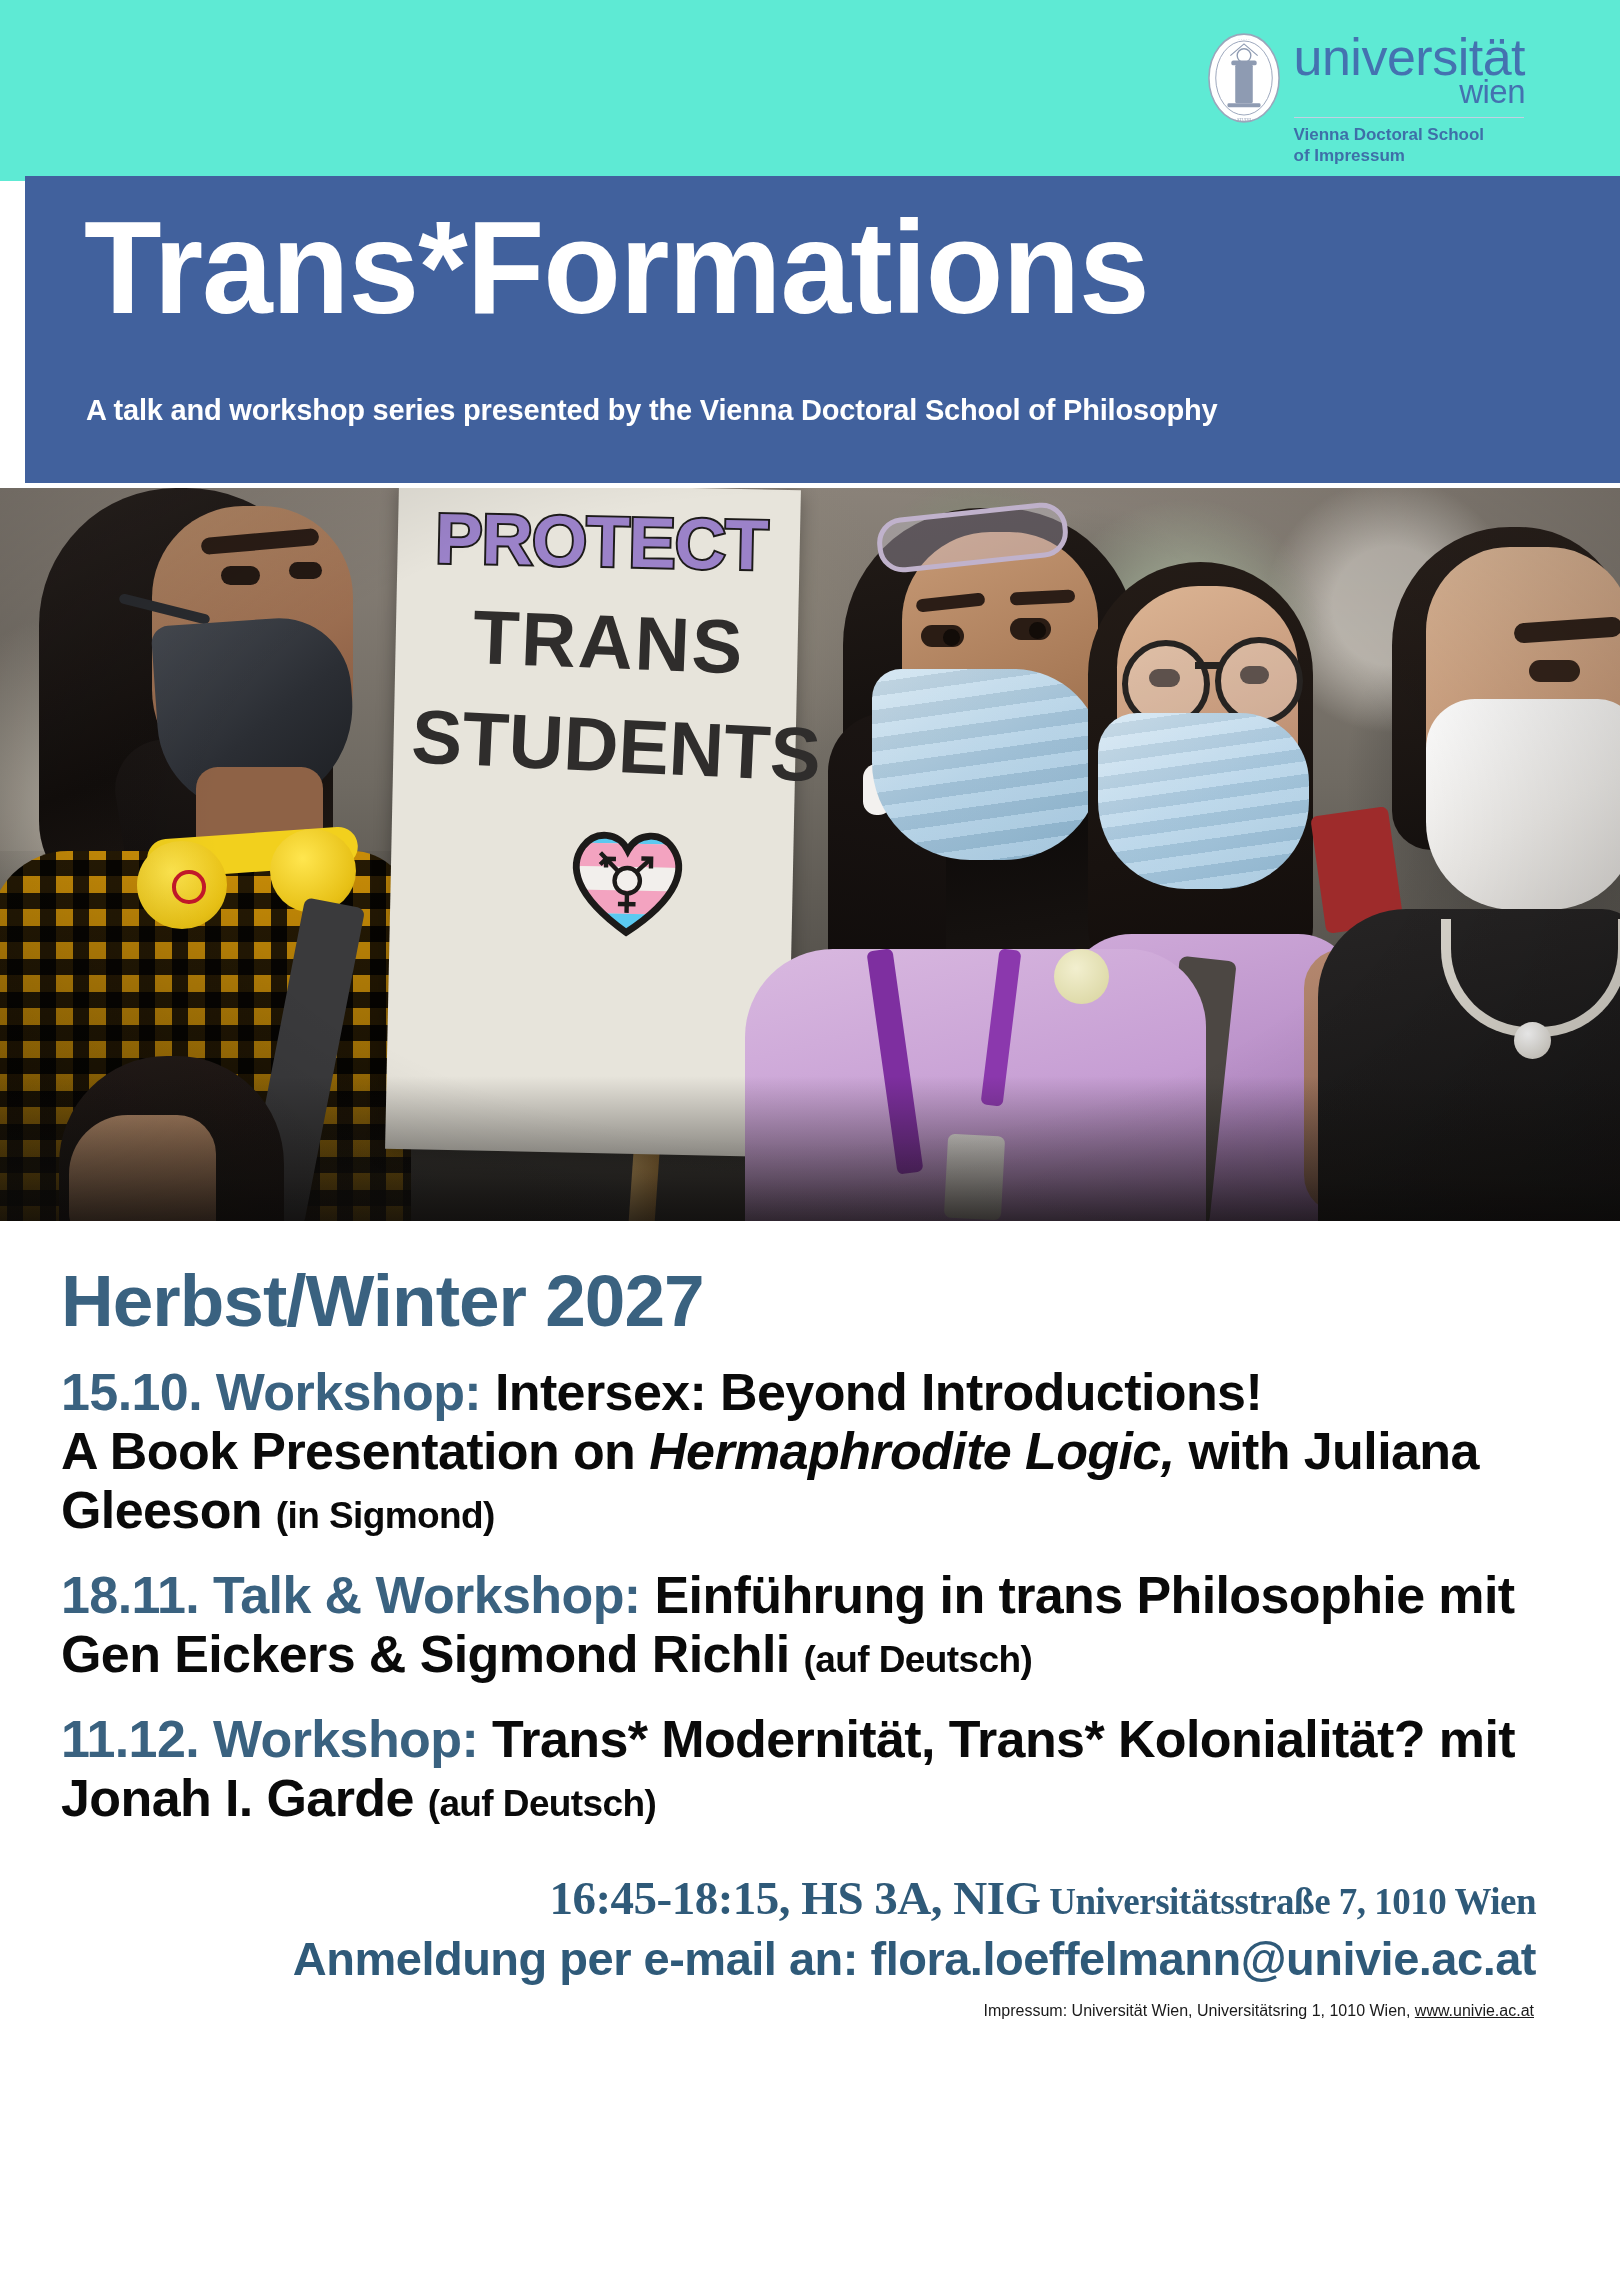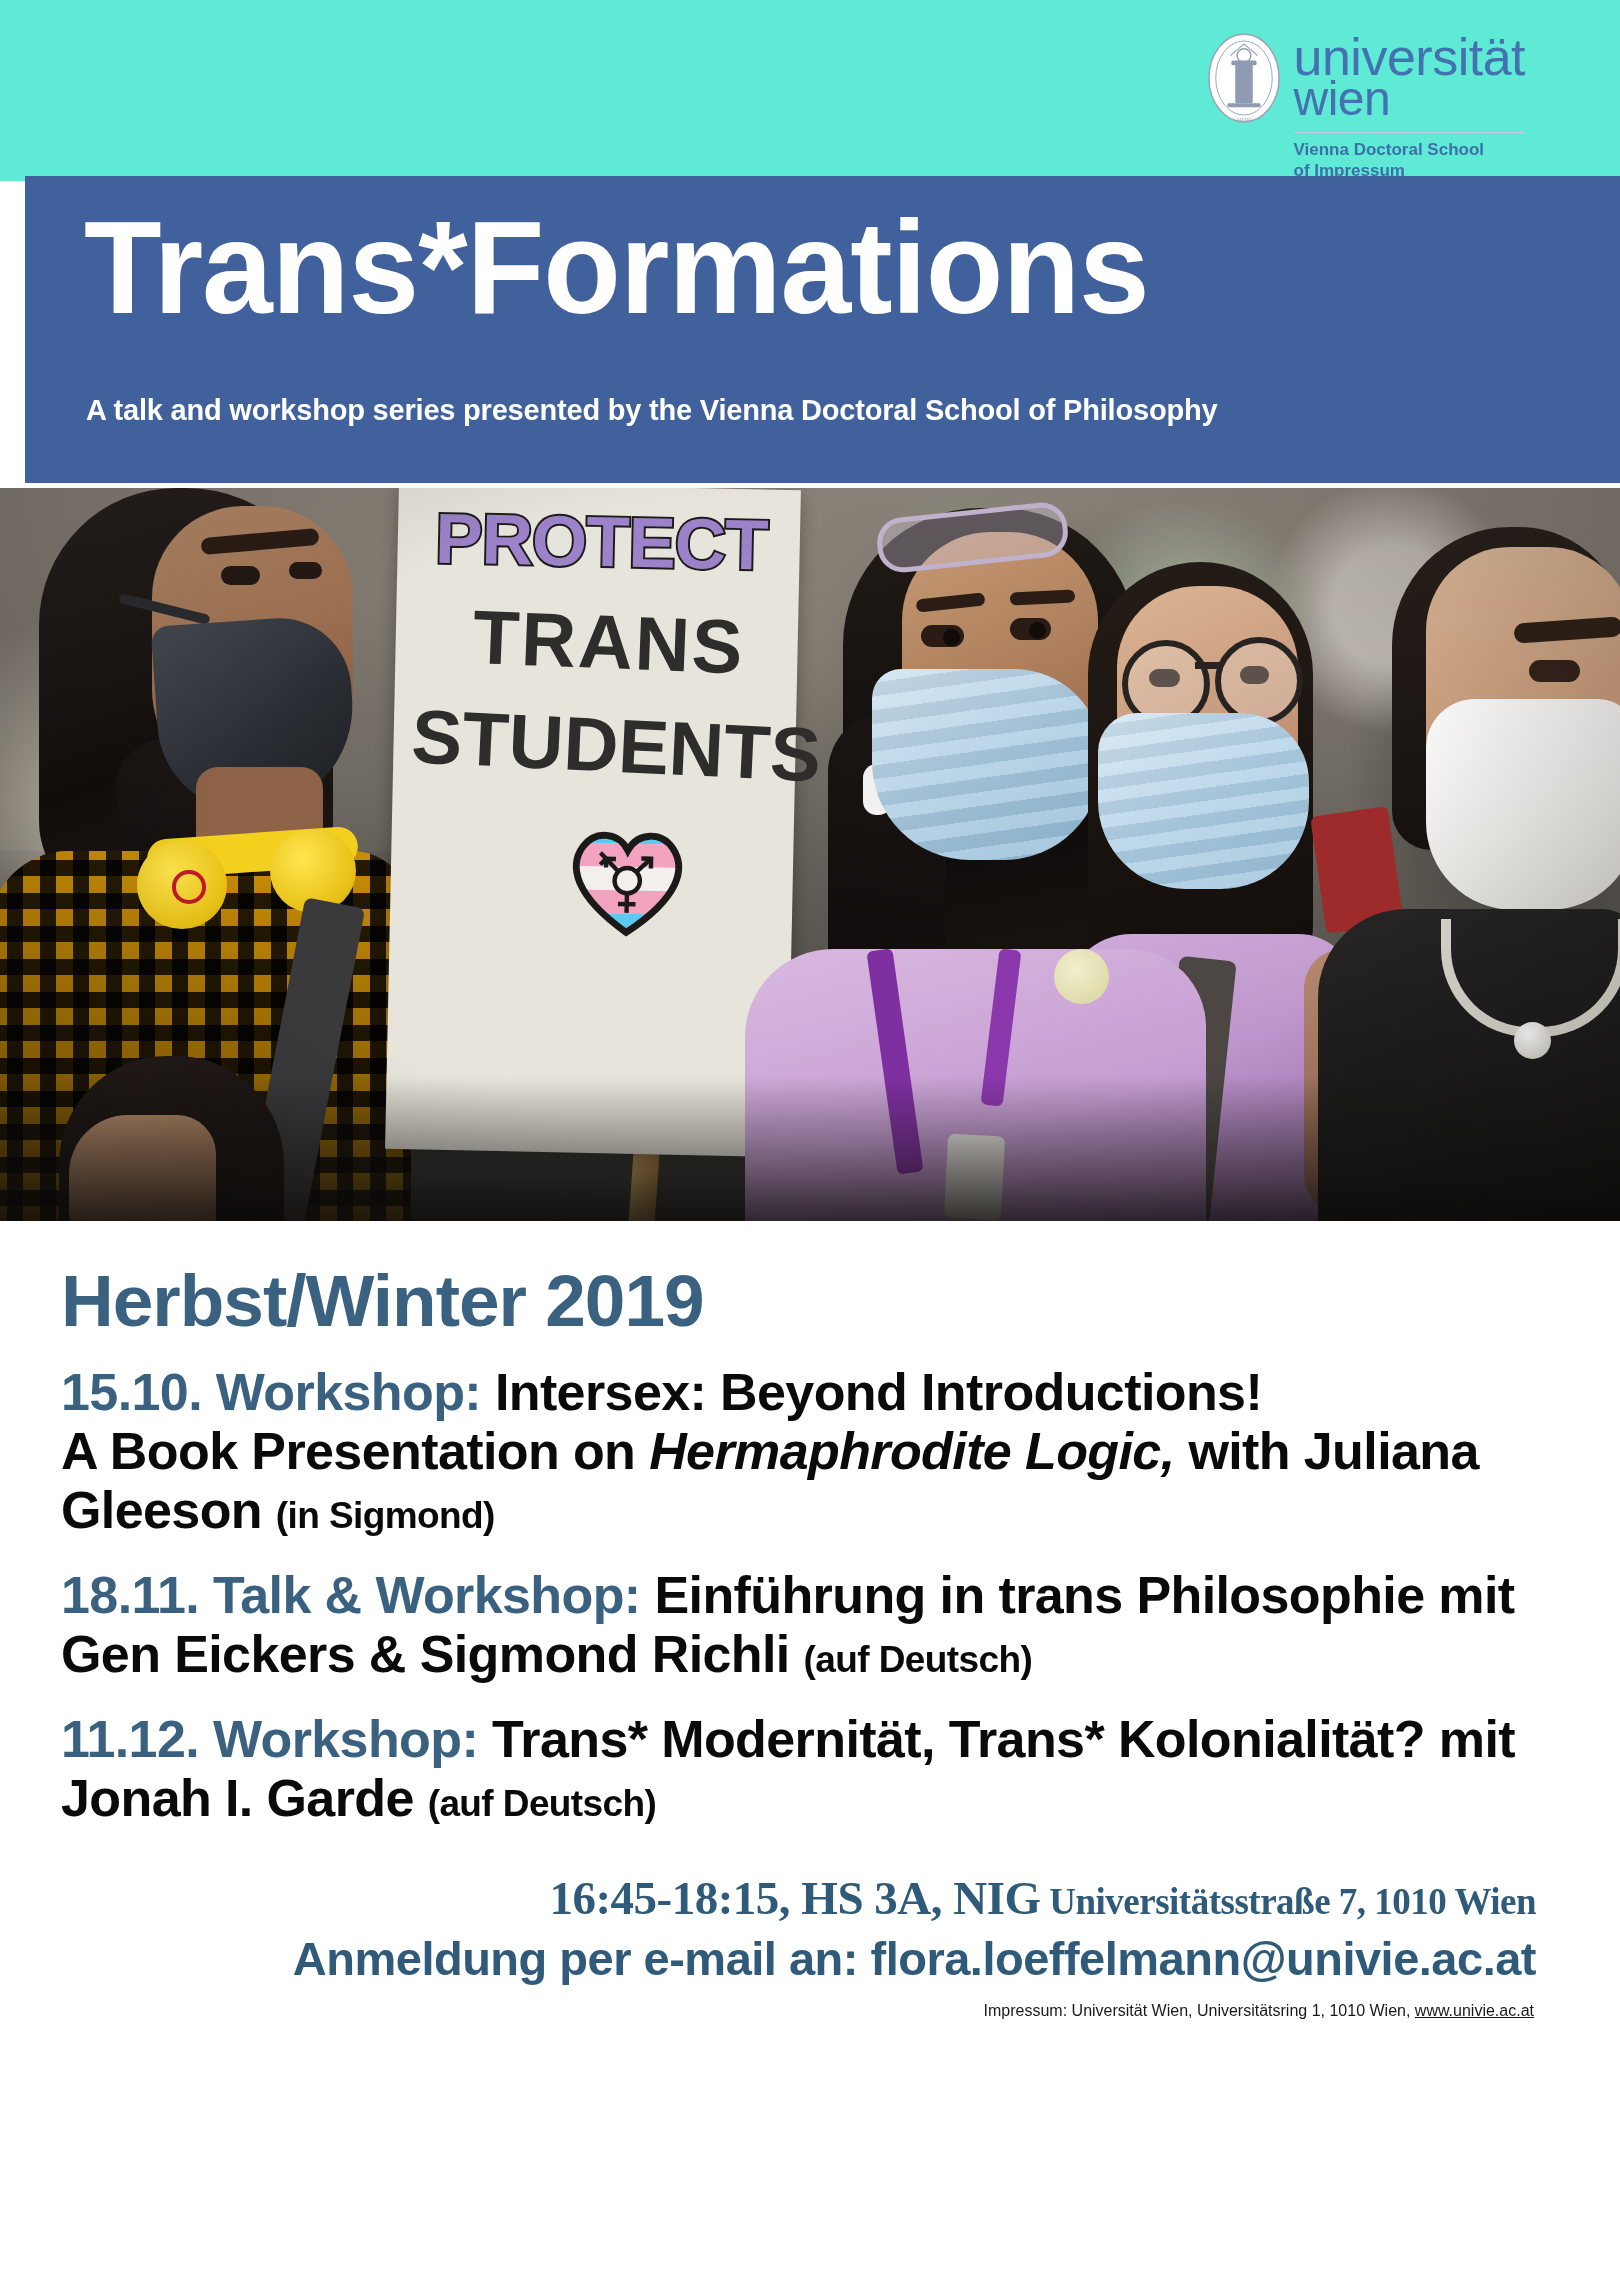--- a/index.html
+++ b/index.html
@@ -12,21 +12,21 @@
   }
   .poster{position:relative;width:1620px;height:2292px;background:#fff;overflow:hidden;}
 
   
   .logo-bar{position:absolute;left:0;top:0;width:1620px;height:181px;background:#5eead4;}
   .logo-wrap{position:absolute;right:95px;top:31px;display:flex;align-items:flex-start;}
   .seal{width:76px;height:94px;margin-right:11.8px;flex:0 0 auto;}
   .logo-text{display:flex;flex-direction:column;line-height:1;}
   .logo-univ{font-size:52px;color:#4472B0;font-weight:400;letter-spacing:-0.5px;
     font-family:"Liberation Sans", sans-serif;}
-  .logo-wien{font-size:48px;color:#4472B0;font-weight:400;letter-spacing:-0.5px;margin-top:-7.8px;}
+  .logo-wien{font-size:33px;color:#4472B0;font-weight:400;letter-spacing:-0.5px;margin-top:-7.8px;text-align:right;}
   .logo-vds{margin-top:8.8px;font-size:17px;font-weight:bold;color:#3E6FA8;line-height:1.22;
     border-top:1px solid #c3d0e2;padding-top:6.9px;width:230px;}
 
   
   .banner{position:absolute;left:0;top:176px;width:1620px;height:307px;background:#41619D;margin-left:25px;}
   .banner-title{position:absolute;left:59px;top:25.5px;font-size:131px;line-height:1;
     color:#ffffff;font-weight:bold;letter-spacing:-1px;
     font-family:"Liberation Sans Narrow","Liberation Sans",sans-serif;
     transform:scaleX(0.97);transform-origin:left top;white-space:nowrap;}
   .banner-sub{position:absolute;left:61px;top:218px;font-size:29px;color:#ffffff;
@@ -347,21 +347,21 @@
     <div class="ph-layer p4-shirt"></div>
     <div class="ph-layer p4-chain"></div>
     <div class="ph-layer p4-pendant"></div>
 
     <div class="ph-layer photo-bottom-fade"></div>
     <div class="ph-layer photo-vig"></div>
   </div>
 
   <div class="content">
 
-    <div class="season">Herbst/Winter 2019</div>
+    <div class="season">Herbst/Winter 2027</div>
 
     <div class="entry">
       <span class="dt">15.10. Workshop:</span>
       <span class="ttl">Intersex: Beyond Introductions!</span><br>
       <span class="ttl">A Book Presentation on </span><em>Hermaphrodite Logic,</em><span class="ttl"> with Juliana Gleeson </span><span class="lang">(in Sigmond)</span>
     </div>
 
     <div class="entry">
       <span class="dt">18.11. Talk &amp; Workshop:</span>
       <span class="ttl"> Einführung in trans Philosophie mit Gen Eickers &amp; Sigmond Richli </span><span class="lang">(auf Deutsch)</span>

